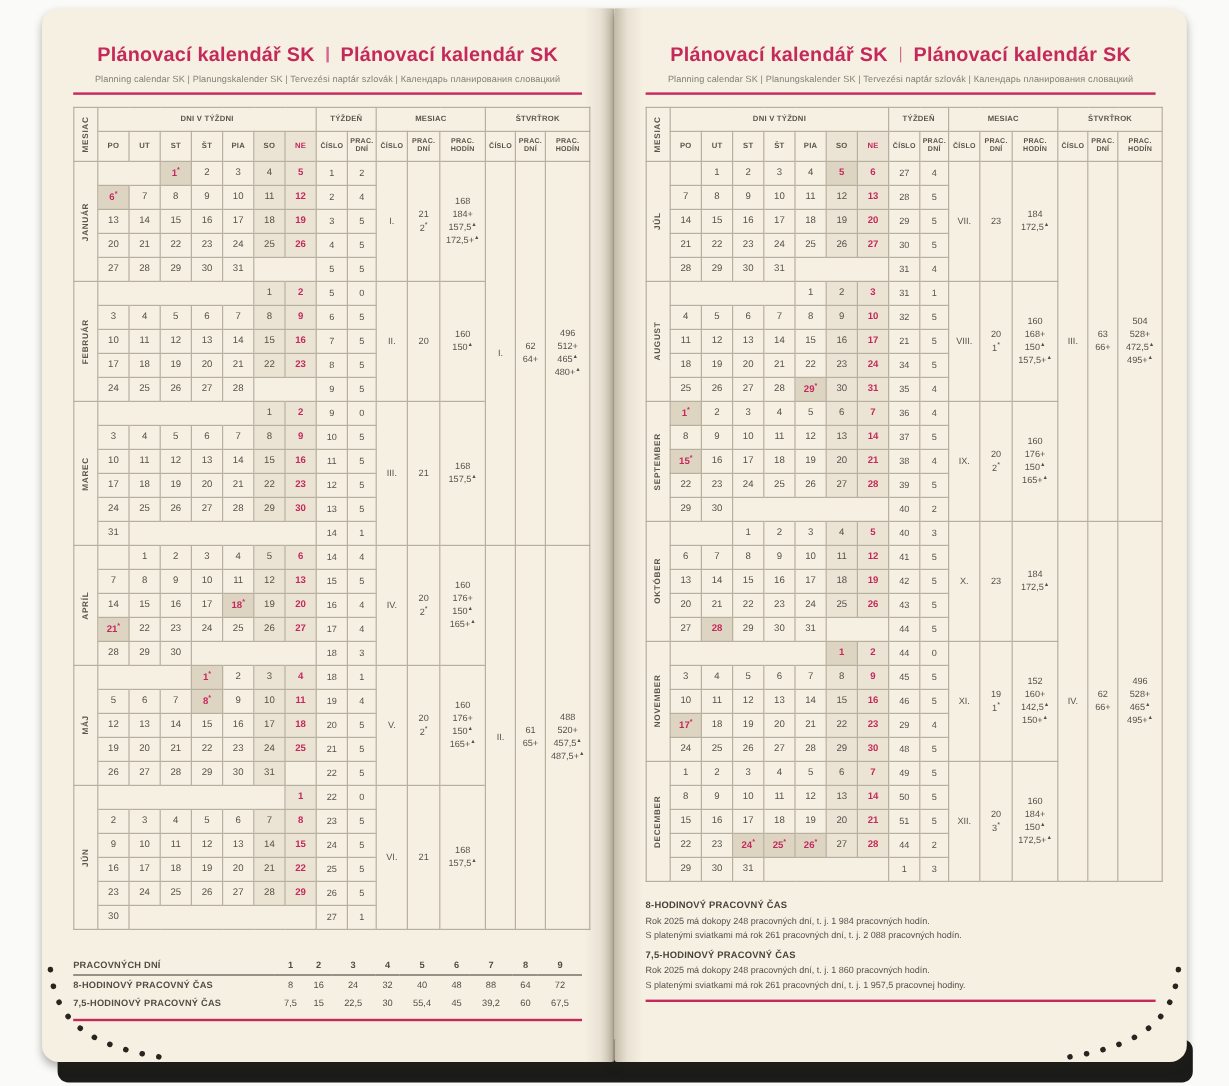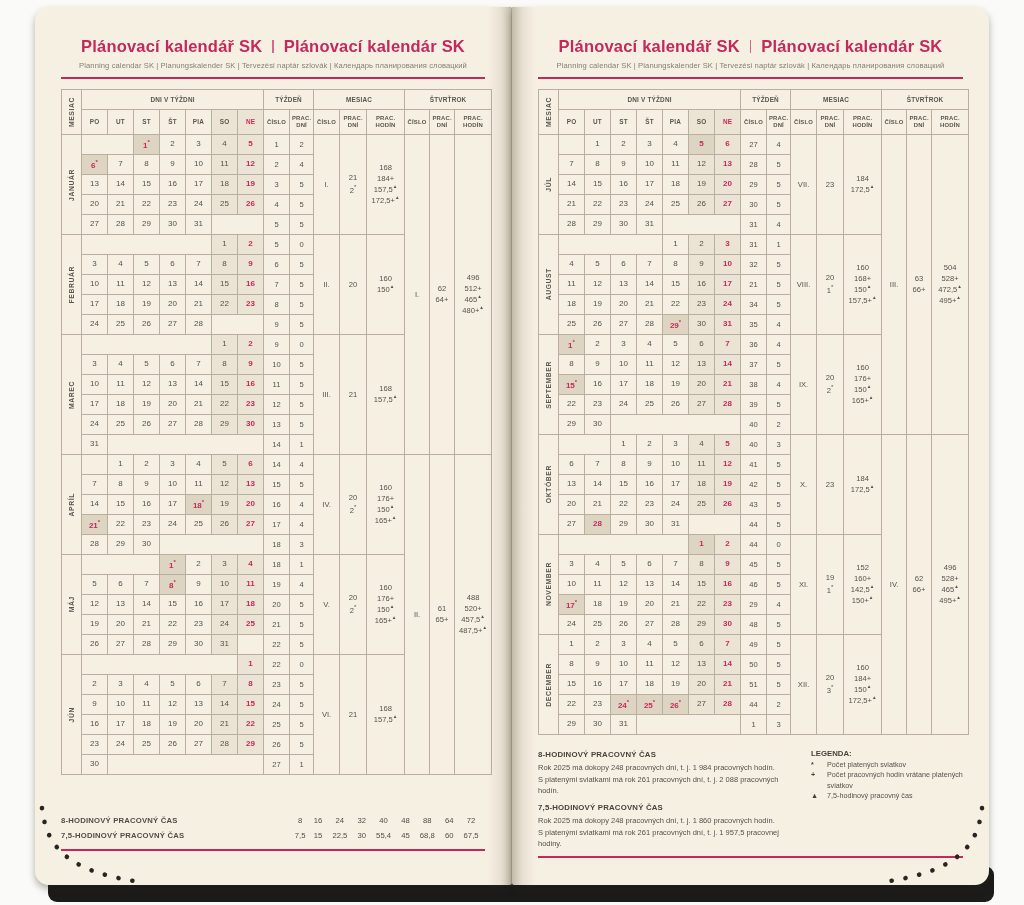--- a/index.html
+++ b/index.html
@@ -562,40 +562,52 @@
             <td class="day" style="border-color: rgb(183, 176, 161) rgb(183, 176, 161) rgb(183, 176, 161) transparent;"></td>
             <td class="num">27</td>
             <td class="num">1</td>
           </tr>
         </tbody>
       </table>
     <div class="wd">
       <table>
           <tbody>
             <tr>
+              <th class="lbl">PRACOVNÝCH DNÍ</th>
+              <th>1</th>
+              <th>2</th>
+              <th>3</th>
+              <th>4</th>
+              <th>5</th>
+              <th>6</th>
+              <th>7</th>
+              <th>8</th>
+              <th>9</th>
+            </tr>
+            <tr>
               <td class="lbl">8-HODINOVÝ PRACOVNÝ ČAS</td>
               <td>8</td>
               <td>16</td>
               <td>24</td>
               <td>32</td>
               <td>40</td>
               <td>48</td>
               <td>88</td>
               <td>64</td>
               <td>72</td>
             </tr>
             <tr>
               <td class="lbl">7,5-HODINOVÝ PRACOVNÝ ČAS</td>
               <td>7,5</td>
               <td>15</td>
               <td>22,5</td>
               <td>30</td>
               <td>55,4</td>
               <td>45</td>
-              <td>68,8</td>
+              <td>39,2</td>
               <td>60</td>
               <td>67,5</td>
             </tr>
           </tbody>
         </table>
       <div class="rule"></div>
     </div>
     <svg class="dots dl" width="110" height="84" viewBox="0 0 110 84">
         <path d="M5 3 C9 36 23 66 104 77" fill="none" stroke="#26251f" stroke-width="4.6" stroke-linecap="round" stroke-dasharray="0.1 14"></path>
       </svg>
@@ -1088,39 +1100,20 @@
     <div class="sumblock">
       <div class="sumwrap">
         <div class="sum">
           <h4>8-HODINOVÝ PRACOVNÝ ČAS</h4>
           <div>Rok 2025 má dokopy 248 pracovných dní, t. j. 1 984 pracovných hodín.</div>
           <div>S platenými sviatkami má rok 261 pracovných dní, t. j. 2 088 pracovných hodín.</div>
           <h4 class="sec2">7,5-HODINOVÝ PRACOVNÝ ČAS</h4>
           <div>Rok 2025 má dokopy 248 pracovných dní, t. j. 1 860 pracovných hodín.</div>
           <div>S platenými sviatkami má rok 261 pracovných dní, t. j. 1 957,5 pracovnej hodiny.</div>
         </div>
-        <div class="legend">
-          <div class="legend-title">LEGENDA:</div>
-          <table>
-            <tbody>
-                <tr>
-                  <td class="sym">*</td>
-                  <td>Počet platených sviatkov</td>
-                </tr>
-            <tr>
-                  <td class="sym">+</td>
-                  <td>Počet pracovných hodín vrátane platených sviatkov</td>
-                </tr>
-            <tr>
-                  <td class="sym">▲</td>
-                  <td>7,5-hodinový pracovný čas</td>
-                </tr>
-          </tbody>
-            </table>
-        </div>
       </div>
       <div class="rule"></div>
     </div>
     <svg class="dots dr" width="110" height="84" viewBox="0 0 110 84">
         <path d="M105 3 C101 36 87 66 6 77" fill="none" stroke="#26251f" stroke-width="4.6" stroke-linecap="round" stroke-dasharray="0.1 14"></path>
       </svg>
   </div>
 
 </div>
 

